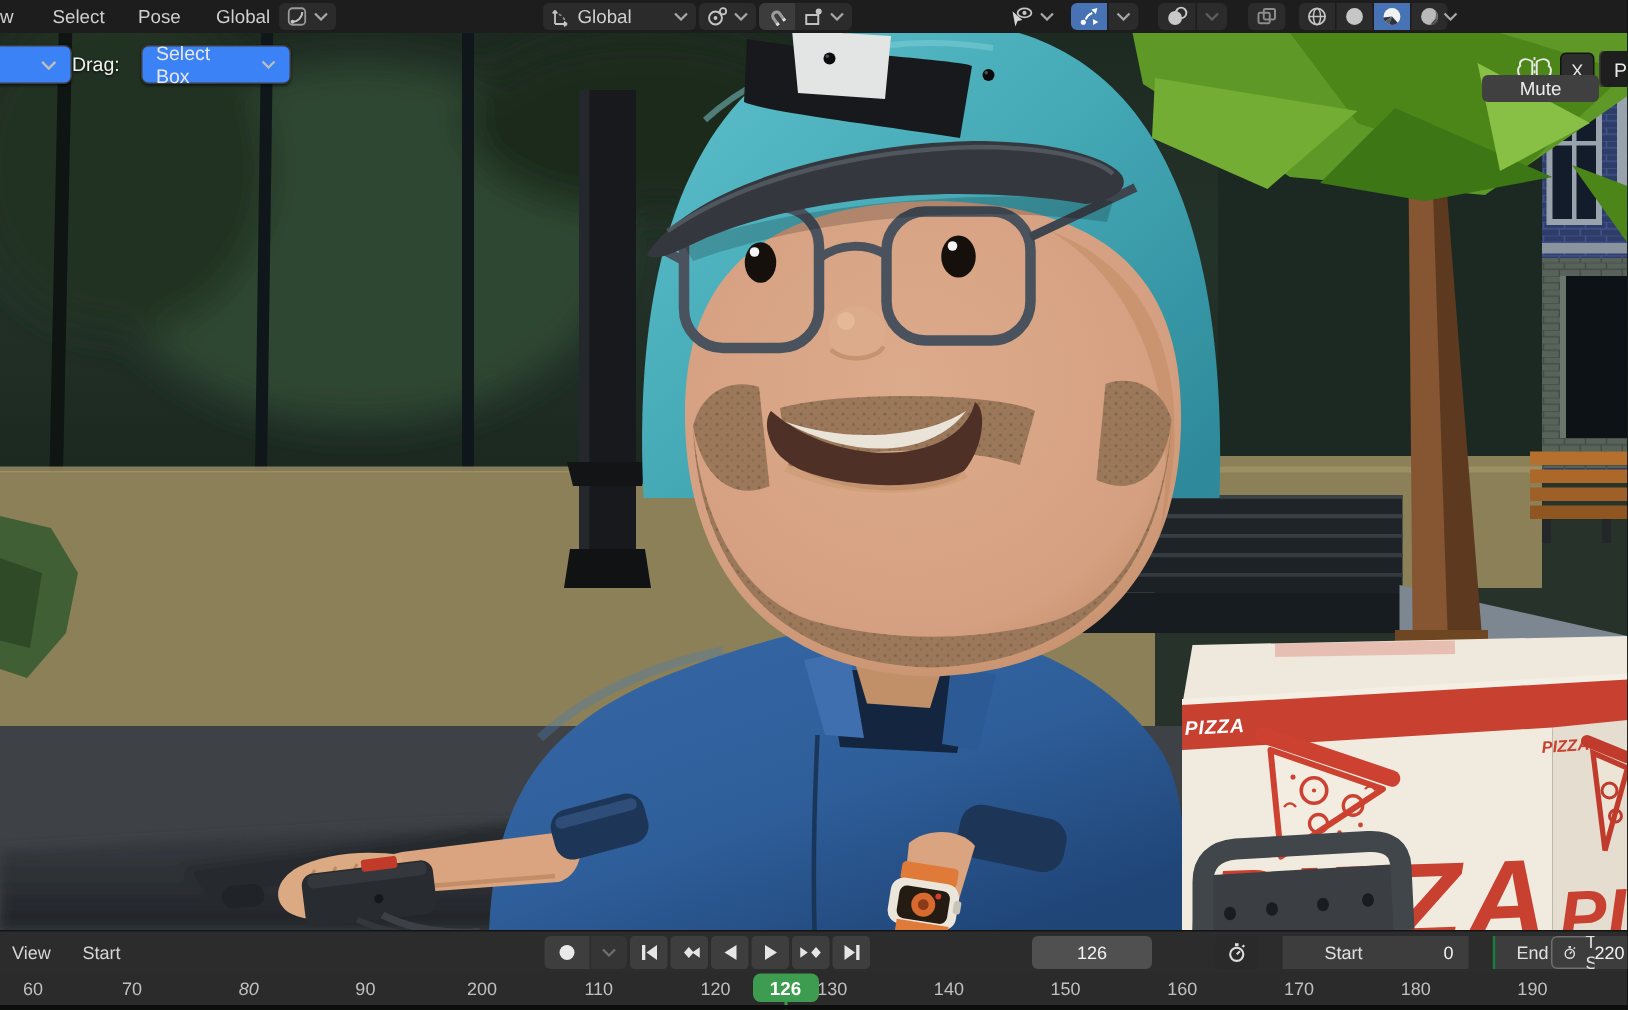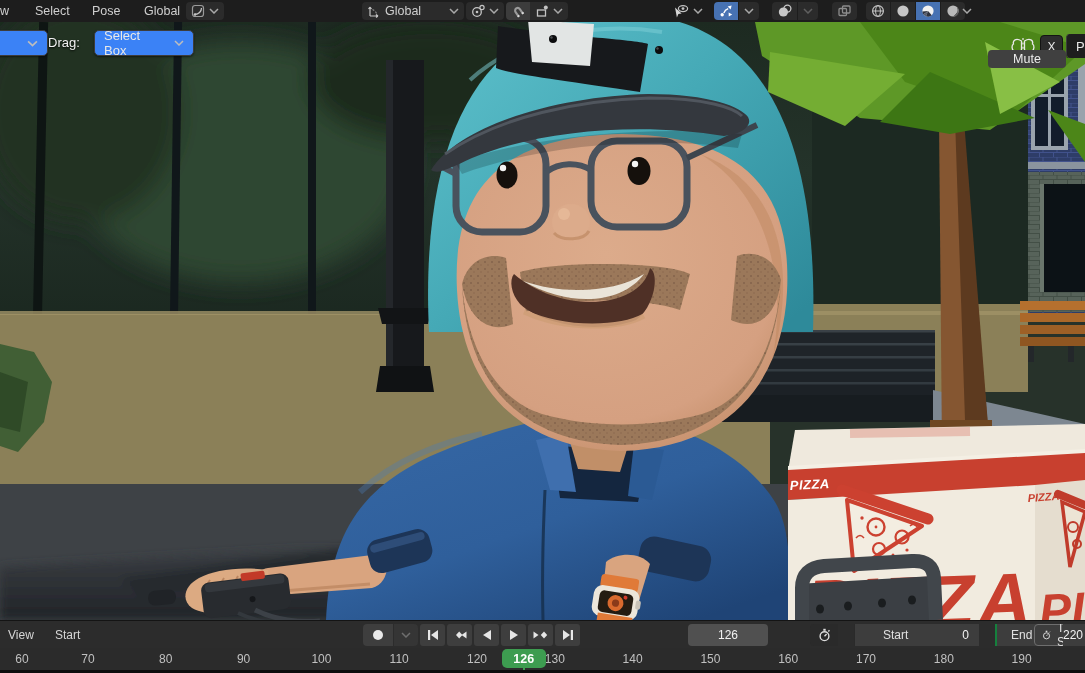--- a/index.html
+++ b/index.html
@@ -603,23 +603,23 @@
         </svg>
         <span>To S</span>
       </div>
     </div>
   </div>
 
   <div class="ruler">
     <div style="position:absolute;inset:0;">
         <span class="tick" style="left: 22px;">60</span>
         <span class="tick" style="left: 88px;">70</span>
-        <span class="tick" style="left: 165.8px;">80</span>
+        <span class="tick" style="left: 165.8px; font-style: italic;">80</span>
         <span class="tick" style="left: 243.6px;">90</span>
-        <span class="tick" style="left: 321.4px;">100</span>
+        <span class="tick" style="left: 321.4px;">200</span>
         <span class="tick" style="left: 399.2px;">110</span>
         <span class="tick" style="left: 477px;">120</span>
         <span class="tick" style="left: 554.8px;">130</span>
         <span class="tick" style="left: 632.6px; text-align: center;">140</span>
         <span class="tick" style="left: 710.4px;">150</span>
         <span class="tick" style="left: 788.2px;">160</span>
         <span class="tick" style="left: 866px;">170</span>
         <span class="tick" style="left: 943.8px;">180</span>
         <span class="tick" style="left: 1021.6px;">190</span>
       </div>

